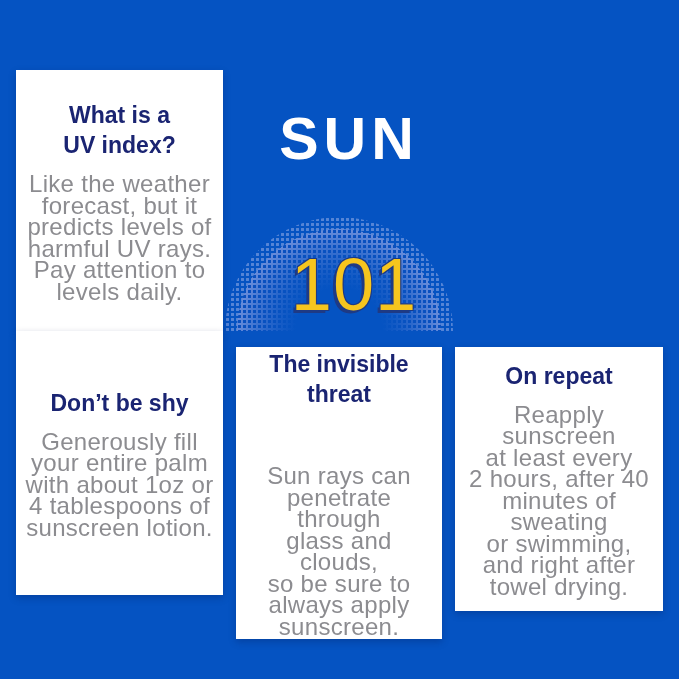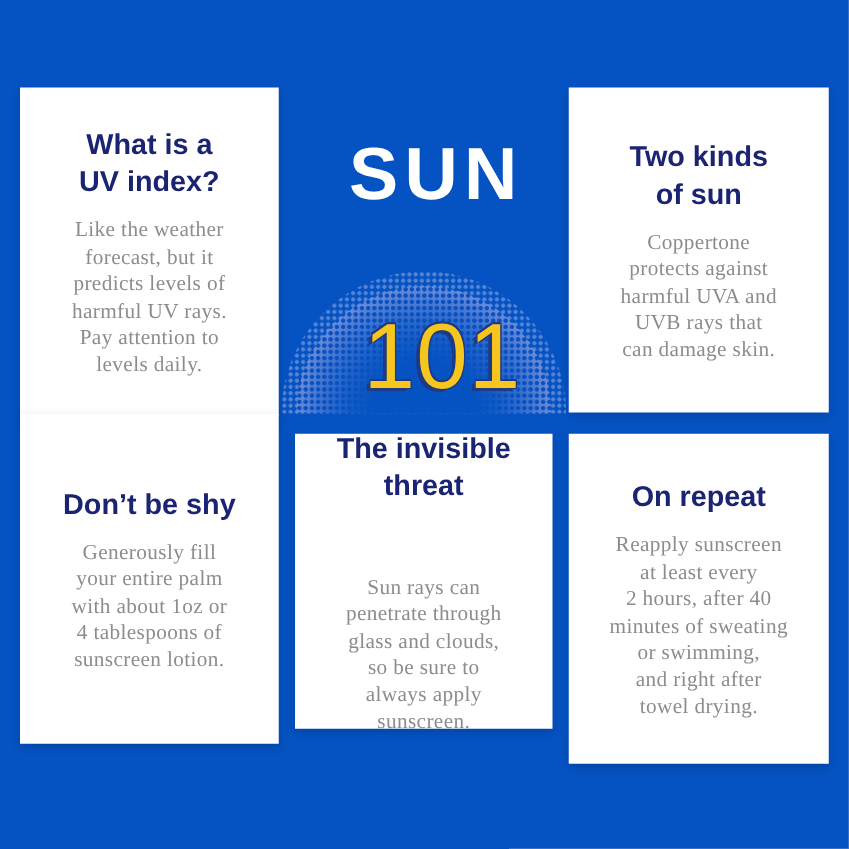--- a/index.html
+++ b/index.html
@@ -81,38 +81,37 @@
     flex-direction: column;
     justify-content: center;
     align-items: center;
     text-align: center;
     padding: 18px 8px;
     box-shadow: 0 3px 7px rgba(2, 30, 90, 0.30);
   }
   #card-uv-index   { left: 16px;  top: 70px;  width: 207px; height: 262px; }
   #card-two-kinds  { left: 455px; top: 70px;  width: 208px; height: 260px; }
   #card-dont-be-shy{ left: 16px;  top: 331px; width: 207px; height: 264px; }
-  #card-invisible  { left: 236px; top: 347px; width: 206px; height: 236px; gap: 43px; }
+  #card-invisible  { left: 236px; top: 347px; width: 206px; height: 292px; gap: 43px; }
   #card-on-repeat  { left: 455px; top: 347px; width: 208px; height: 264px; align-items: center; }
 
   .card-heading {
     color: var(--heading, #1a2472);
     font-weight: 700;
     font-size: 23px;
     line-height: 30px;
     white-space: pre-line;
     margin: 0 0 13px 0;
   }
   .card-body {
     color: var(--bodyText, #8c8c90);
-    font-size: 17px;
+    font-size: 24px;
     line-height: 21.5px;
     letter-spacing: 0.3px;
     white-space: pre-line;
-    font-family: Liberation Serif, serif;
   }
 </style>
 </head>
 <body>
 
 <div id="stage">
 
   <div class="title-sun">SUN</div>
 
   <div class="dome-halo"></div>
@@ -123,29 +122,20 @@
     <div class="card-heading">What is a
 UV index?</div>
     <div class="card-body">Like the weather
 forecast, but it
 predicts levels of
 harmful UV rays.
 Pay attention to
 levels daily.</div>
   </div>
 
-  <div class="card" id="card-two-kinds">
-    <div class="card-heading">Two kinds
-of sun</div>
-    <div class="card-body">Coppertone
-protects against
-harmful UVA and
-UVB rays that
-can damage skin.</div>
-  </div>
 
   <div class="card" id="card-dont-be-shy">
     <div class="card-heading">Don’t be shy</div>
     <div class="card-body">Generously fill
 your entire palm
 with about 1oz or
 4 tablespoons of
 sunscreen lotion.</div>
   </div>
 

